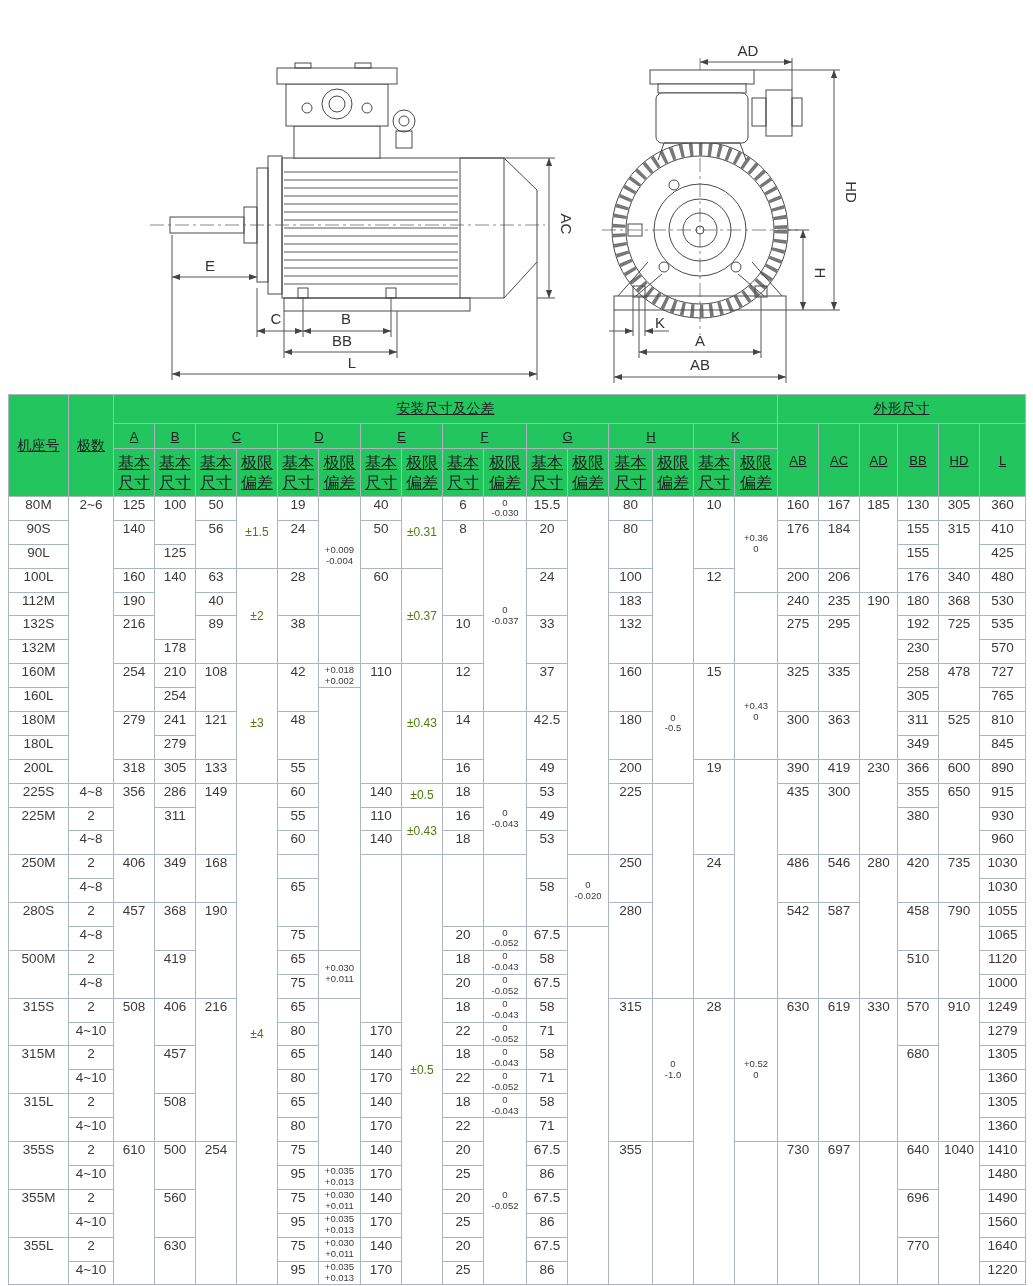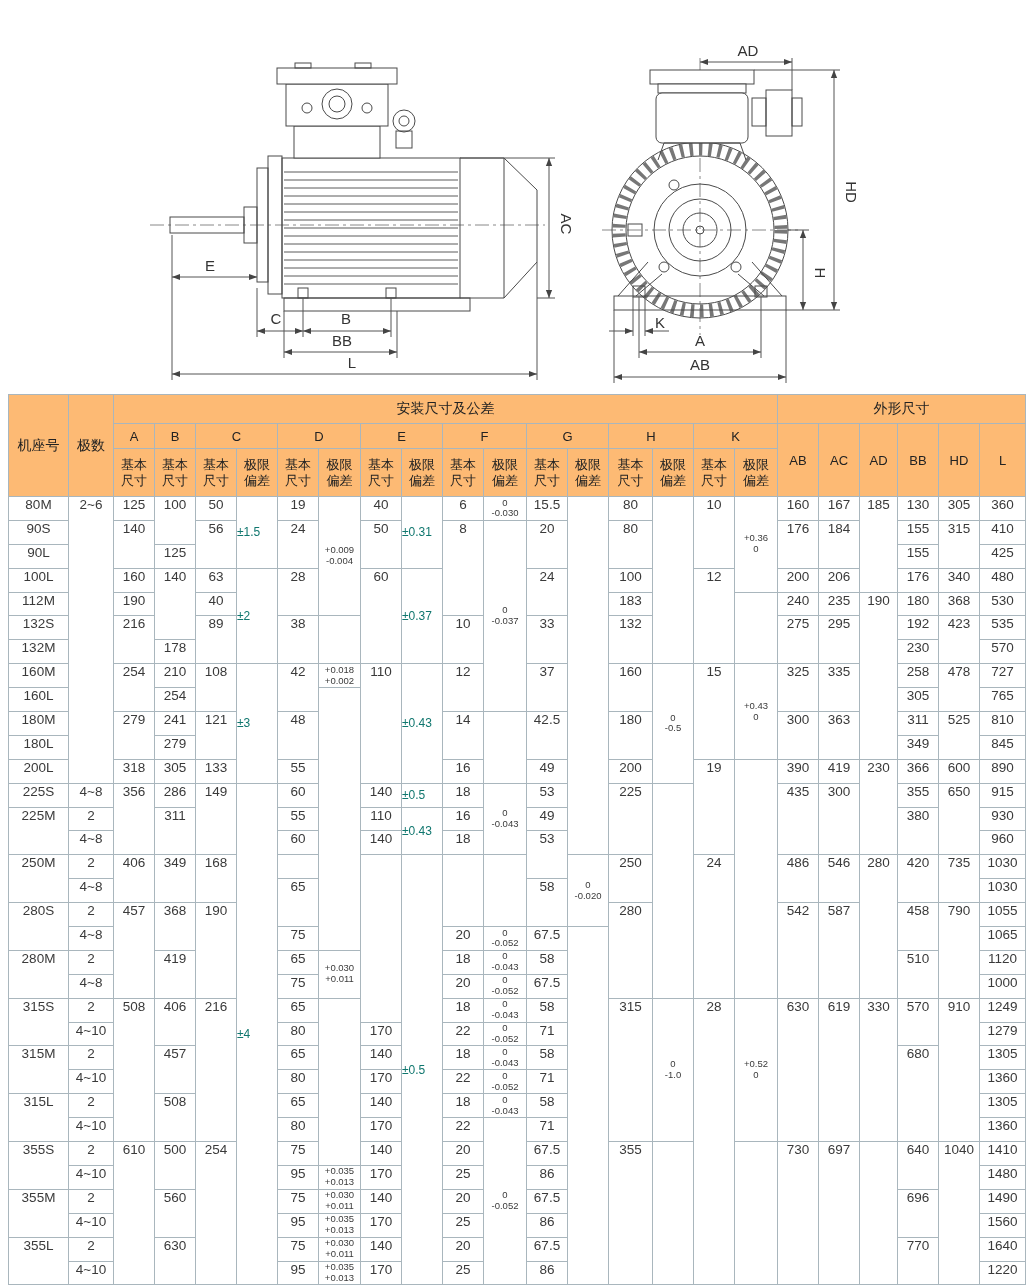--- a/index.html
+++ b/index.html
@@ -1,27 +1,27 @@
 <!DOCTYPE html>
 <html><head>
 <meta charset="utf-8">
 <style>
   html,body{margin:0;padding:0;background:#ffffff;}
   body{width:1033px;height:1286px;font-family:"Liberation Sans","DejaVu Sans",sans-serif;color:#333;}
   .drawings{width:1033px;height:392px;display:block;}
   table.dim{border-collapse:collapse;table-layout:fixed;width:1017px;margin:2px 8px 0 8px;}
   table.dim th,table.dim td{border:1px solid #a9b6bd;padding:0;overflow:hidden;}
-  thead th{background:#fdba74;font-weight:normal;color:#222;text-align:center;vertical-align:middle;}
+  thead th{background:#22c55e;font-weight:normal;color:#222;text-align:center;vertical-align:middle;text-decoration:underline;}
   tr.h1 th{height:28px;font-size:14px;}
   tr.h2 th{height:24px;font-size:13px;}
-  tr.h3 th{height:47px;font-size:13px;white-space:pre-line;line-height:1.2;}
+  tr.h3 th{height:47px;font-size:16px;white-space:pre-line;line-height:1.2;}
   tbody tr{height:23.9px;}
   td.v{font-size:13.5px;text-align:center;vertical-align:top;padding-top:3px;color:#3a3a3a;}
   td.t{font-size:9.5px;text-align:center;vertical-align:middle;white-space:pre-line;line-height:1.15;color:#3a3a3a;}
-  td.t1{font-size:12px;vertical-align:middle;color:#0f766e;}
+  td.t1{font-size:12px;text-align:center;vertical-align:middle;color:#4d7c0f;}
 </style>
 </head>
 <body>
 
 <svg class="drawings" viewBox="0 0 1033 392">
   <defs>
     <marker id="ar" viewBox="0 0 10 10" refX="9" refY="5" markerWidth="9" markerHeight="9" orient="auto-start-reverse">
       <path d="M0,1.5 L9,5 L0,8.5 z" fill="#444"></path>
     </marker>
     <pattern id="fins" width="8" height="8" patternUnits="userSpaceOnUse">
@@ -314,21 +314,21 @@
         <td rowspan="2" class="v">216</td>
         <td rowspan="2" class="v">89</td>
         <td rowspan="2" class="v">38</td>
         <td rowspan="2" class="v"></td>
         <td rowspan="2" class="v">10</td>
         <td rowspan="2" class="v">33</td>
         <td rowspan="2" class="v">132</td>
         <td rowspan="2" class="v">275</td>
         <td rowspan="2" class="v">295</td>
         <td class="v">192</td>
-        <td rowspan="2" class="v">423</td>
+        <td rowspan="2" class="v">725</td>
         <td class="v">535</td>
       </tr>
       <tr>
         <td class="v">132M</td>
         <td class="v">178</td>
         <td class="v">230</td>
         <td class="v">570</td>
       </tr>
       <tr>
         <td class="v">160M</td>
@@ -489,21 +489,21 @@
         <td class="v">4~8</td>
         <td class="v">75</td>
         <td class="v">20</td>
         <td class="t">0
 -0.052</td>
         <td class="v">67.5</td>
         <td rowspan="15" class="v"></td>
         <td class="v">1065</td>
       </tr>
       <tr>
-        <td rowspan="2" class="v">280M</td>
+        <td rowspan="2" class="v">500M</td>
         <td class="v">2</td>
         <td rowspan="2" class="v">419</td>
         <td class="v">65</td>
         <td rowspan="2" class="t">+0.030
 +0.011</td>
         <td class="v">18</td>
         <td class="t">0
 -0.043</td>
         <td class="v">58</td>
         <td rowspan="2" class="v">510</td>

